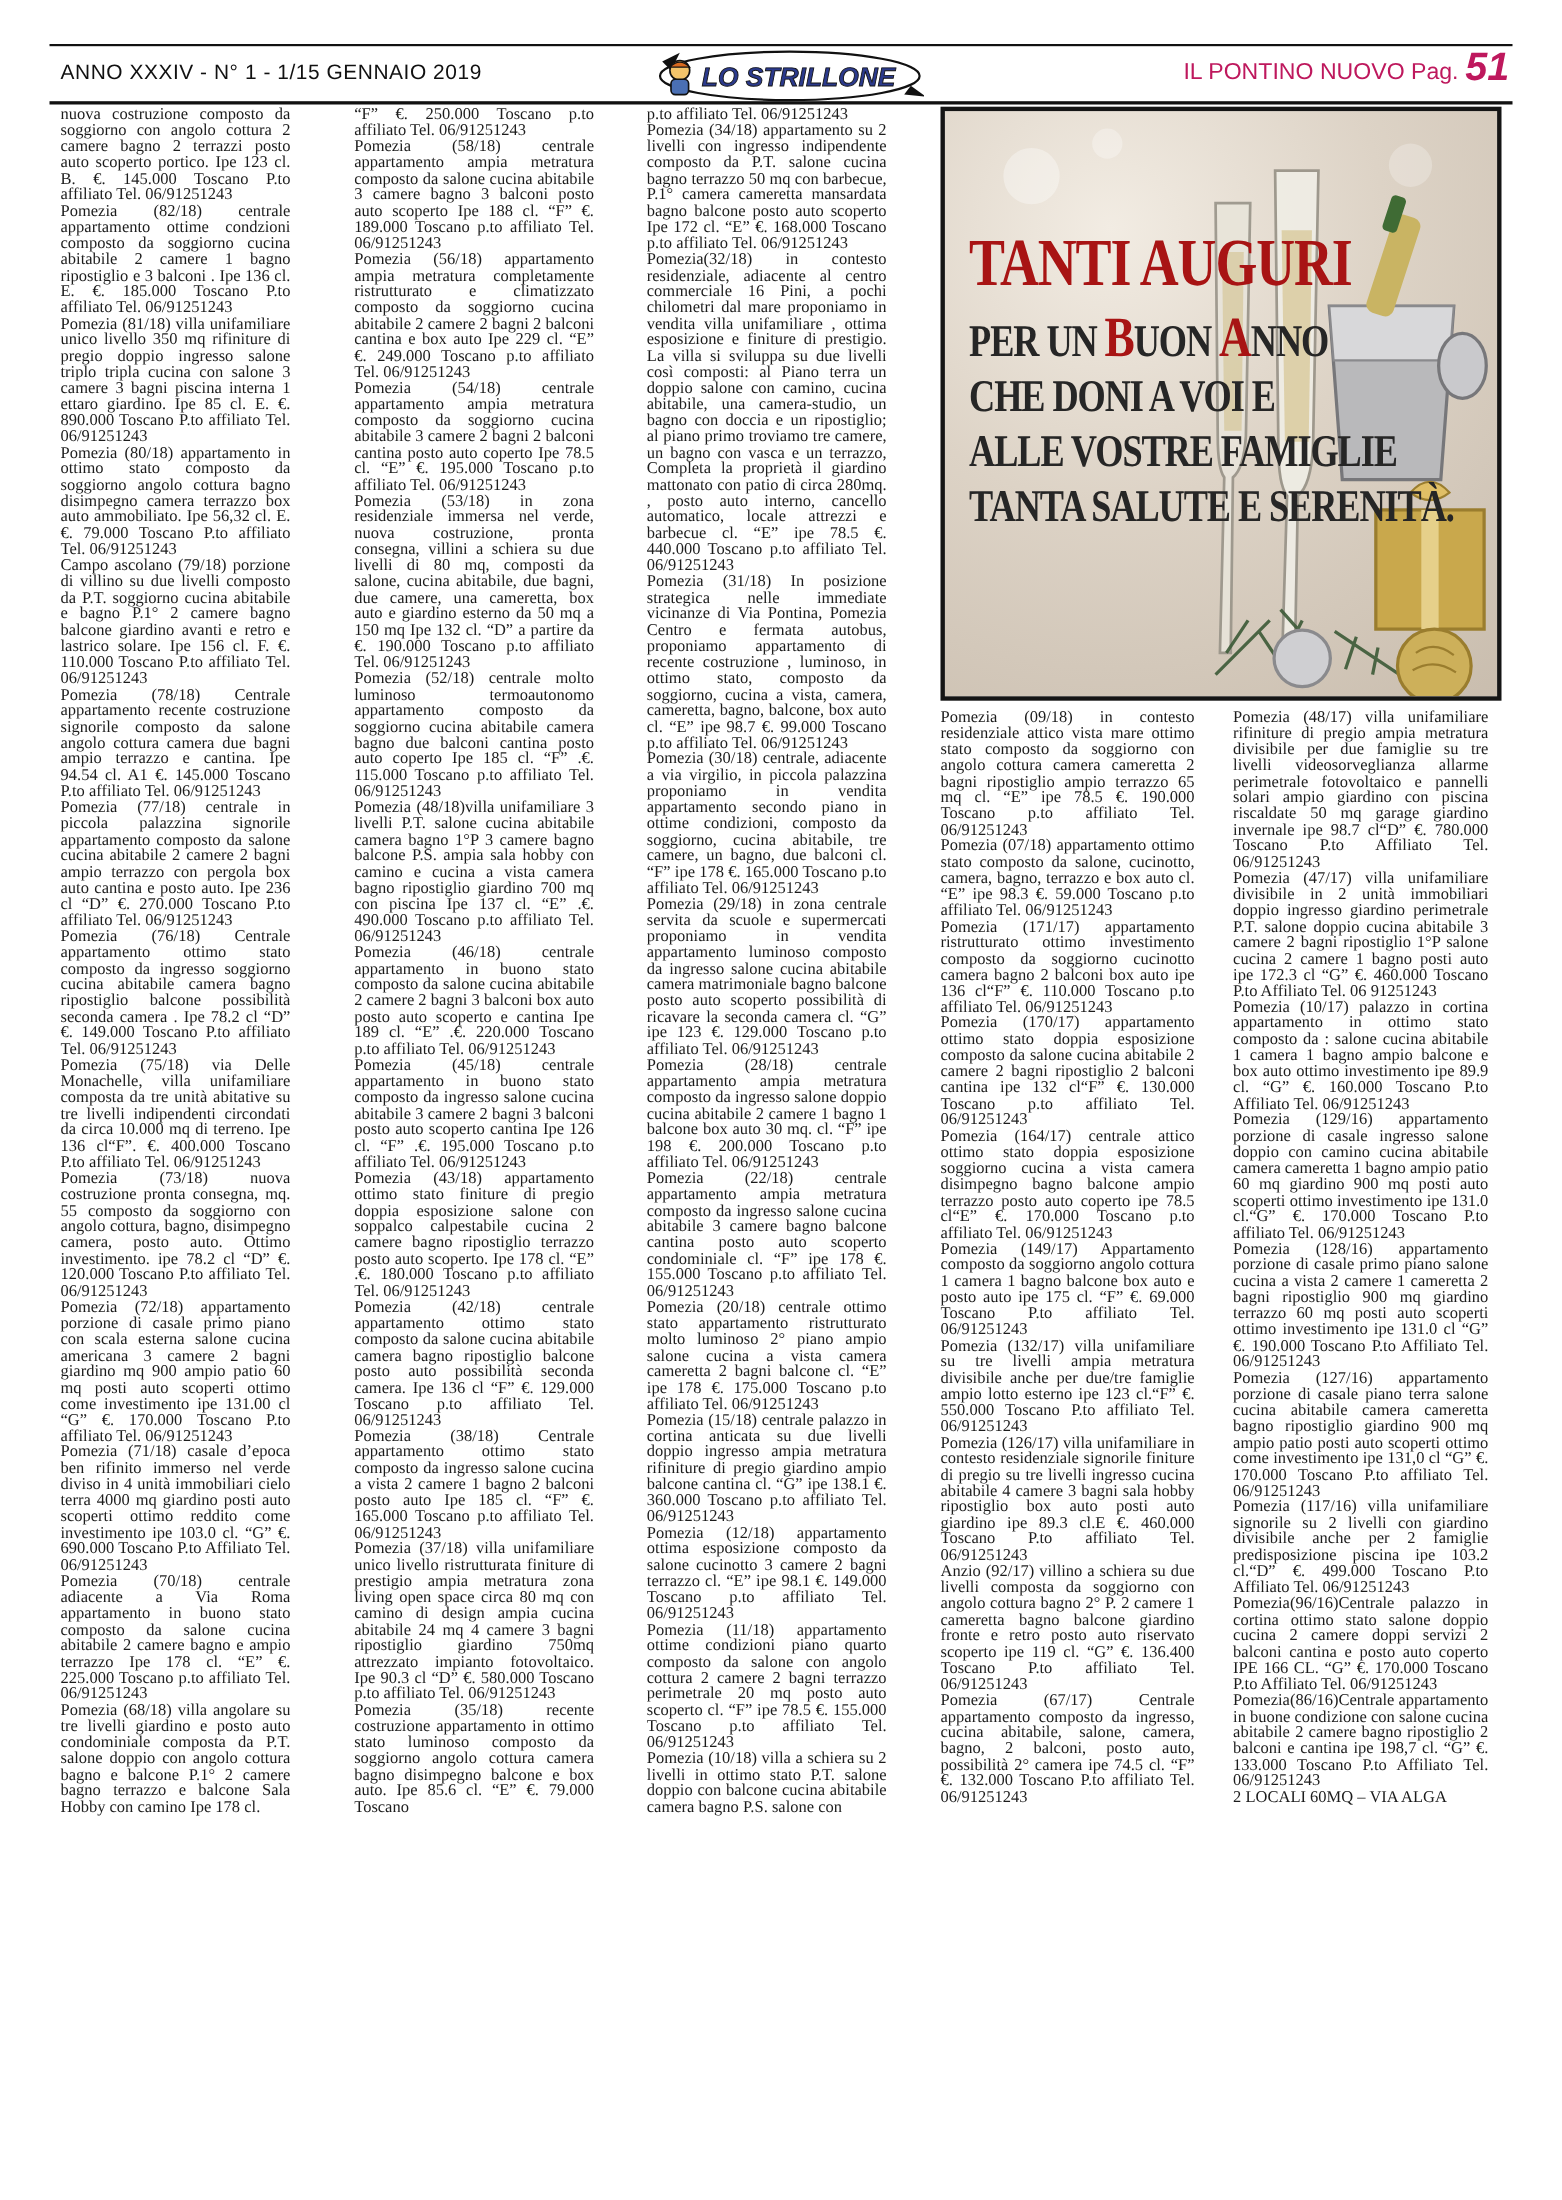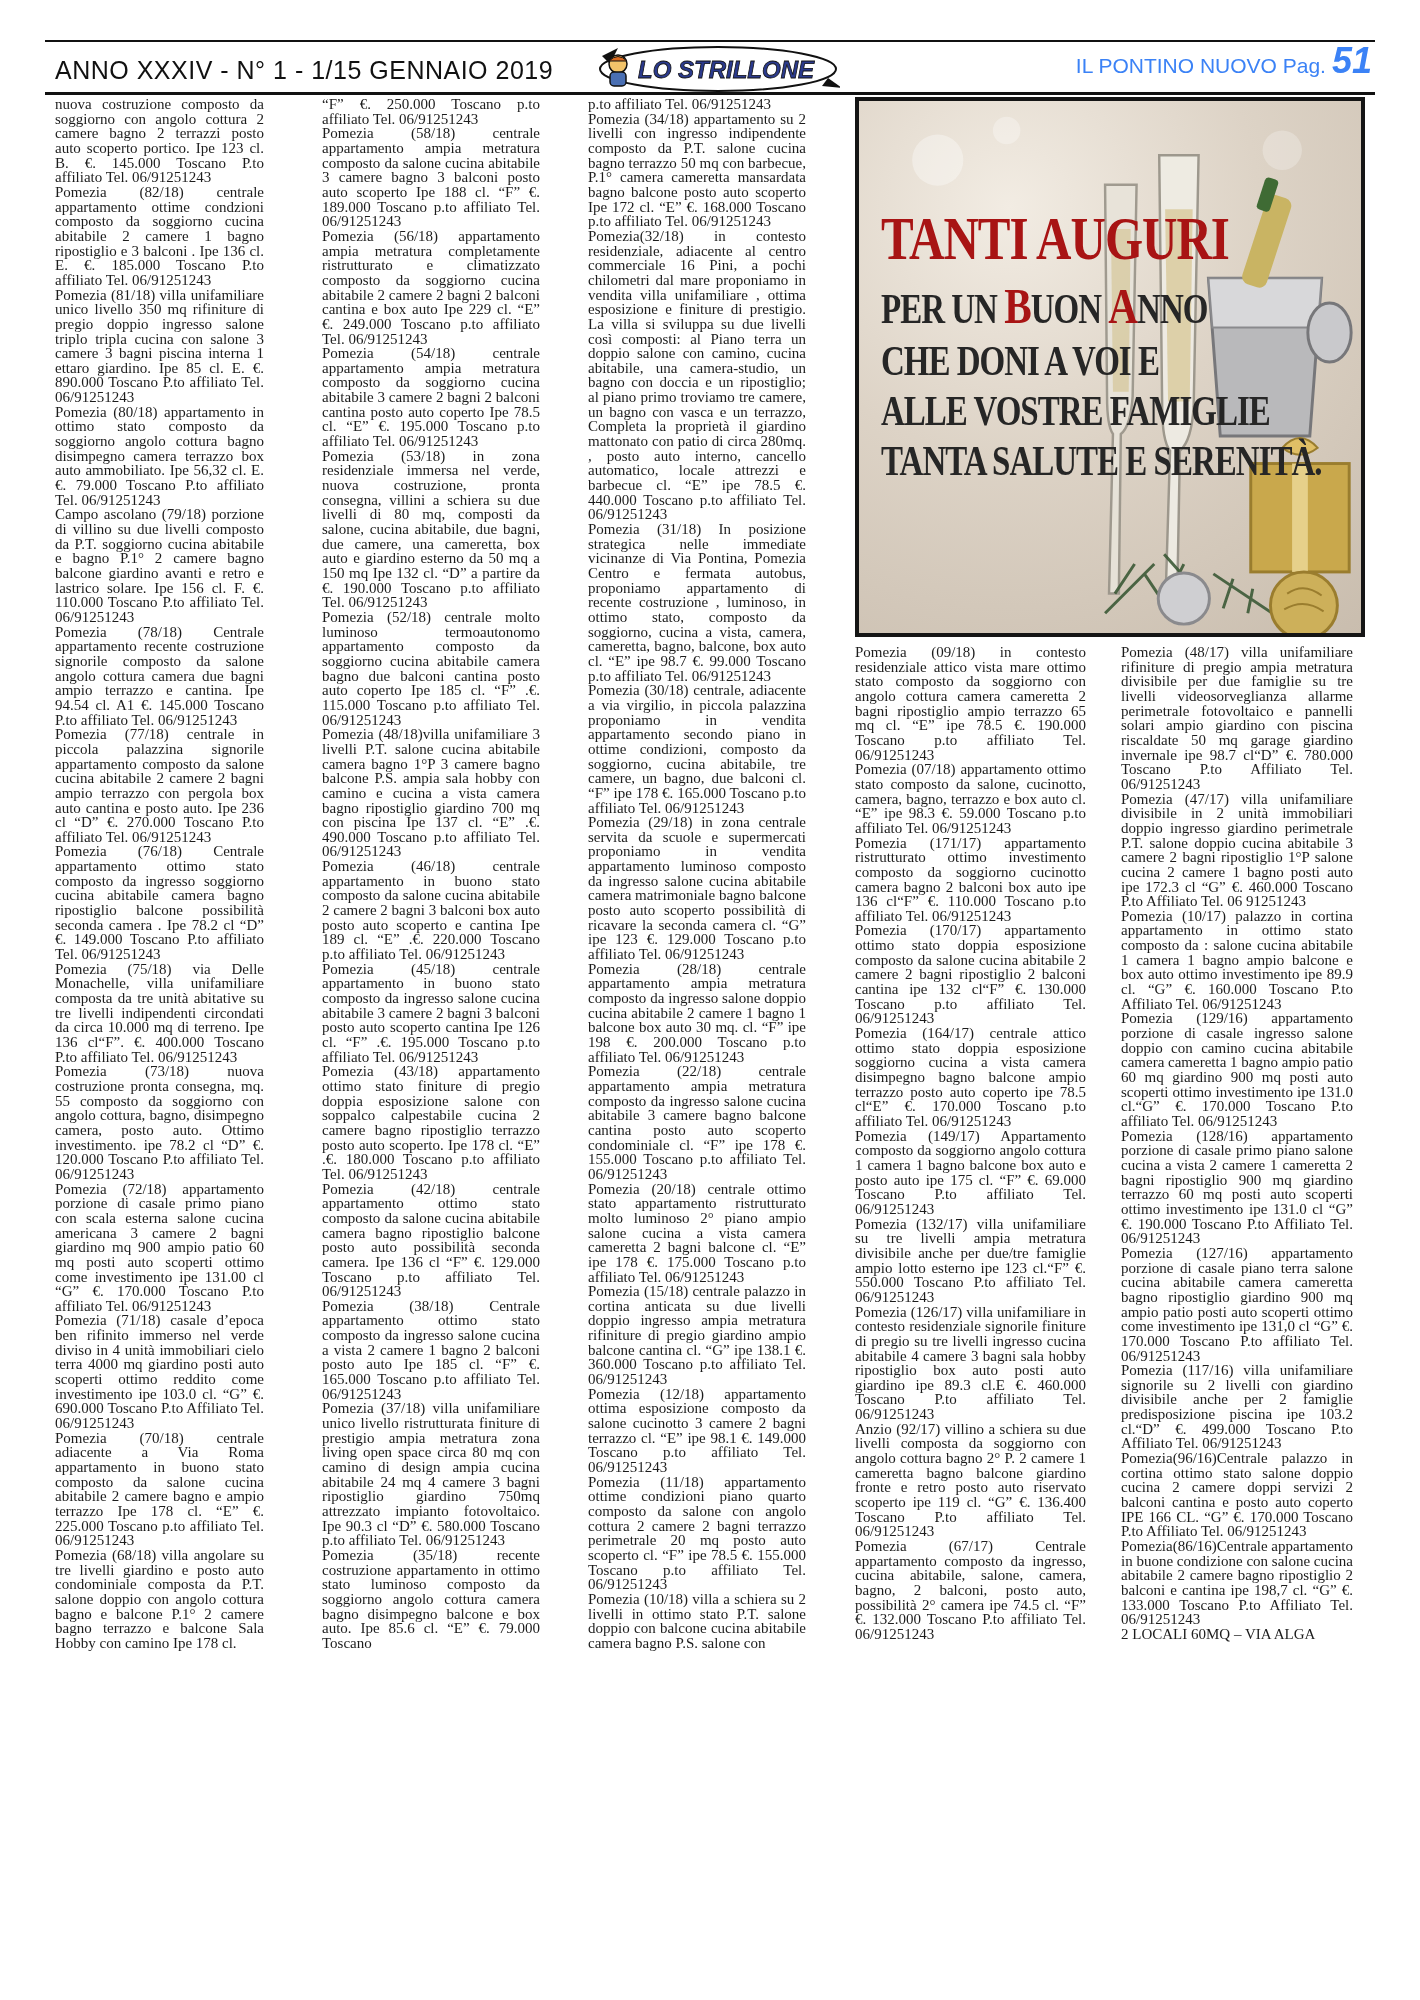--- a/index.html
+++ b/index.html
@@ -1,23 +1,23 @@
 <!DOCTYPE html>
 <html><head>
 <meta charset="utf-8">
 <style>
   html,body{margin:0;padding:0;background:#e8e8e8;}
   .page{position:relative;width:1420px;height:2000px;background:#ffffff;overflow:hidden;
         font-family:"Liberation Serif","DejaVu Serif",serif;color:#1c1c1c;}
   .toprule{position:absolute;left:45px;top:40px;width:1330px;height:2px;background:#111;}
   .headrule{position:absolute;left:45px;top:92px;width:1330px;height:3px;background:#111;}
   .edition{position:absolute;left:55px;top:56px;font-family:"Liberation Sans","DejaVu Sans",sans-serif;
-           font-size:25px;letter-spacing:.5px;color:#111;}
+           font-size:19px;letter-spacing:.5px;color:#111;}
   .paper-name{position:absolute;right:48px;top:44px;font-family:"Liberation Sans","DejaVu Sans",sans-serif;
-           font-size:21px;color:#3b82f6;display:flex;align-items:flex-end;gap:6px;text-align:right;}
+           font-size:21px;color:#be185d;display:flex;align-items:flex-end;gap:6px;text-align:right;}
   .pagenum{font-size:36px;font-weight:bold;line-height:34px;font-style:italic;}
   .logo{position:absolute;left:590px;top:42px;width:250px;height:52px;}
   .logo svg{width:100%;height:100%;}
   
   .col{position:absolute;text-align:justify;font-size:15px;line-height:14.65px;overflow:hidden;}
   .col p{margin:0;padding:0;}
   .c1{left:55px; top:97px;width:209px;height:1868px;}
   .c2{left:322px;top:97px;width:218px;height:1868px;}
   .c3{left:588px;top:97px;width:218px;height:1868px;}
   .c4{left:855px;top:645px;width:231px;height:1322px;}

